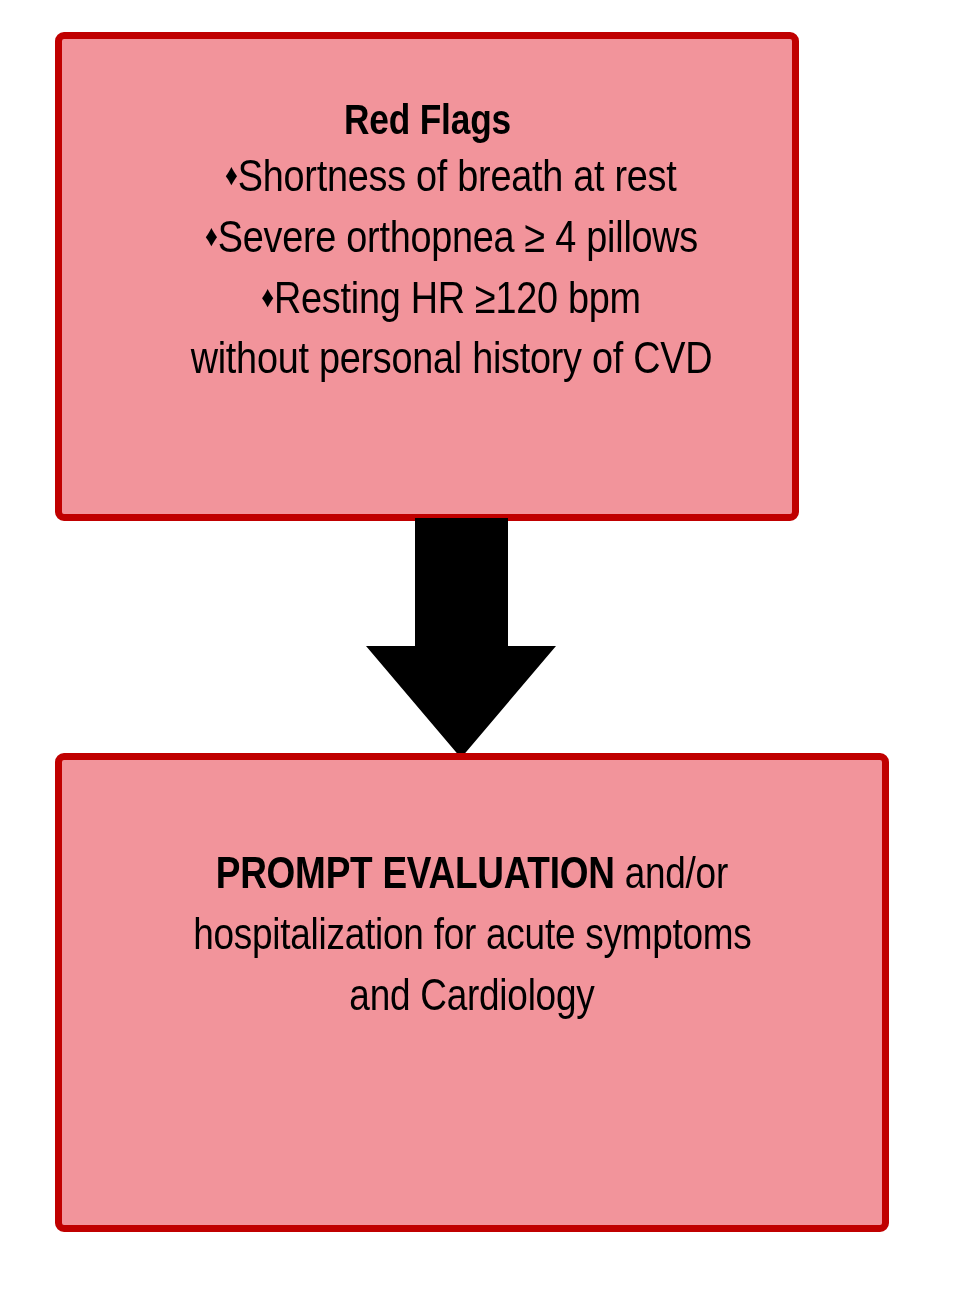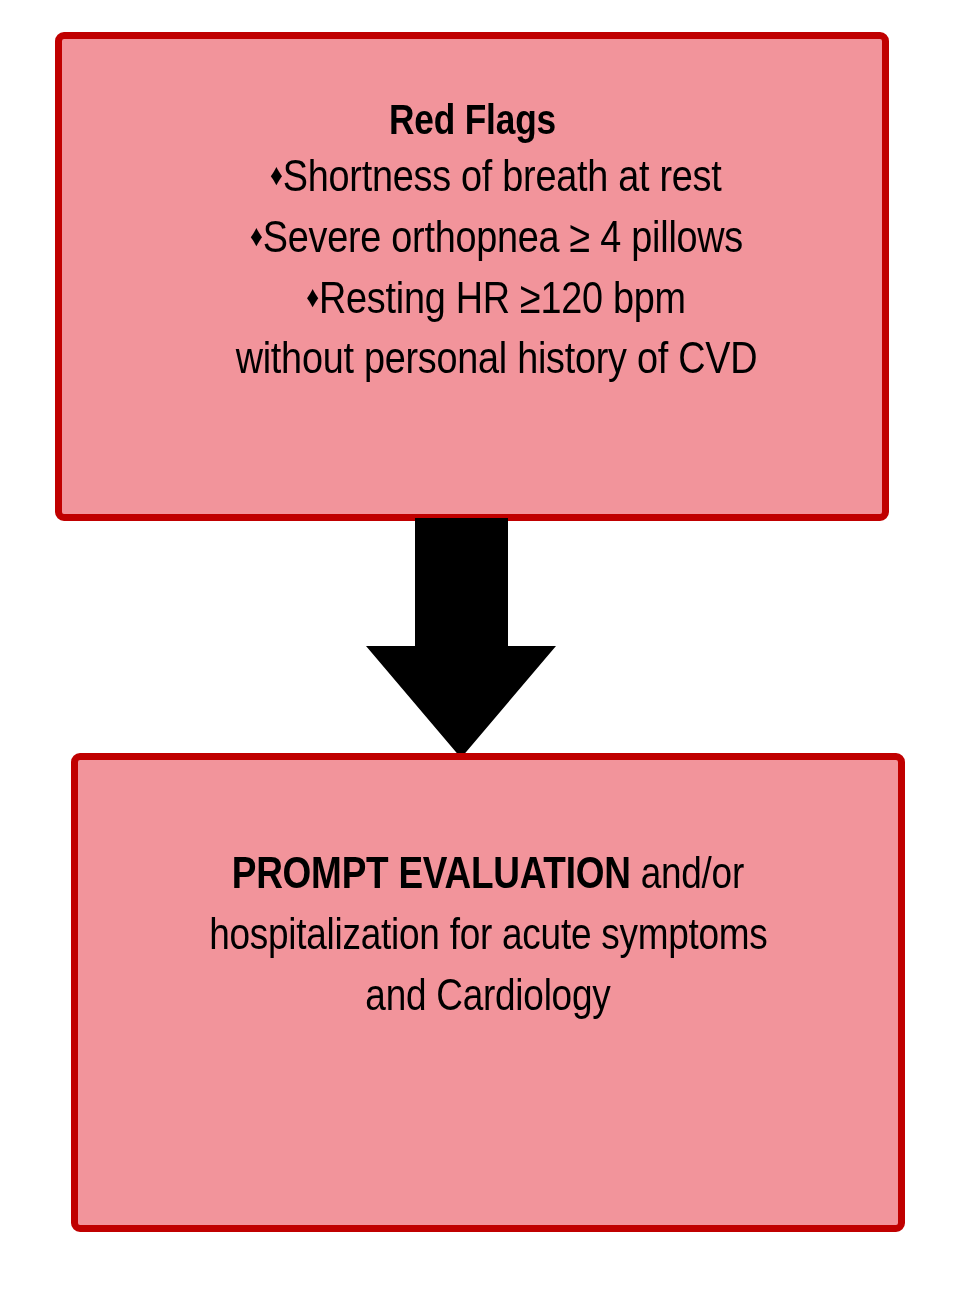--- a/index.html
+++ b/index.html
@@ -28,30 +28,29 @@
     position: absolute;
     box-sizing: border-box;
     background: #F2949B;
     border: 7px solid #C00000;
     border-radius: 9px;
   }
 
   #box-red-flags {
     left: 55px;
     top: 32px;
-    width: 834px;
+    width: 744px;
     height: 489px;
   }
 
   #box-action {
     left: 55px;
     top: 753px;
     width: 834px;
     height: 479px;
-    margin-left: 16px;
   }
 
   .box-inner {
     position: absolute;
     left: 0;
     right: 0;
     text-align: center;
     color: #000000;
   }
 

